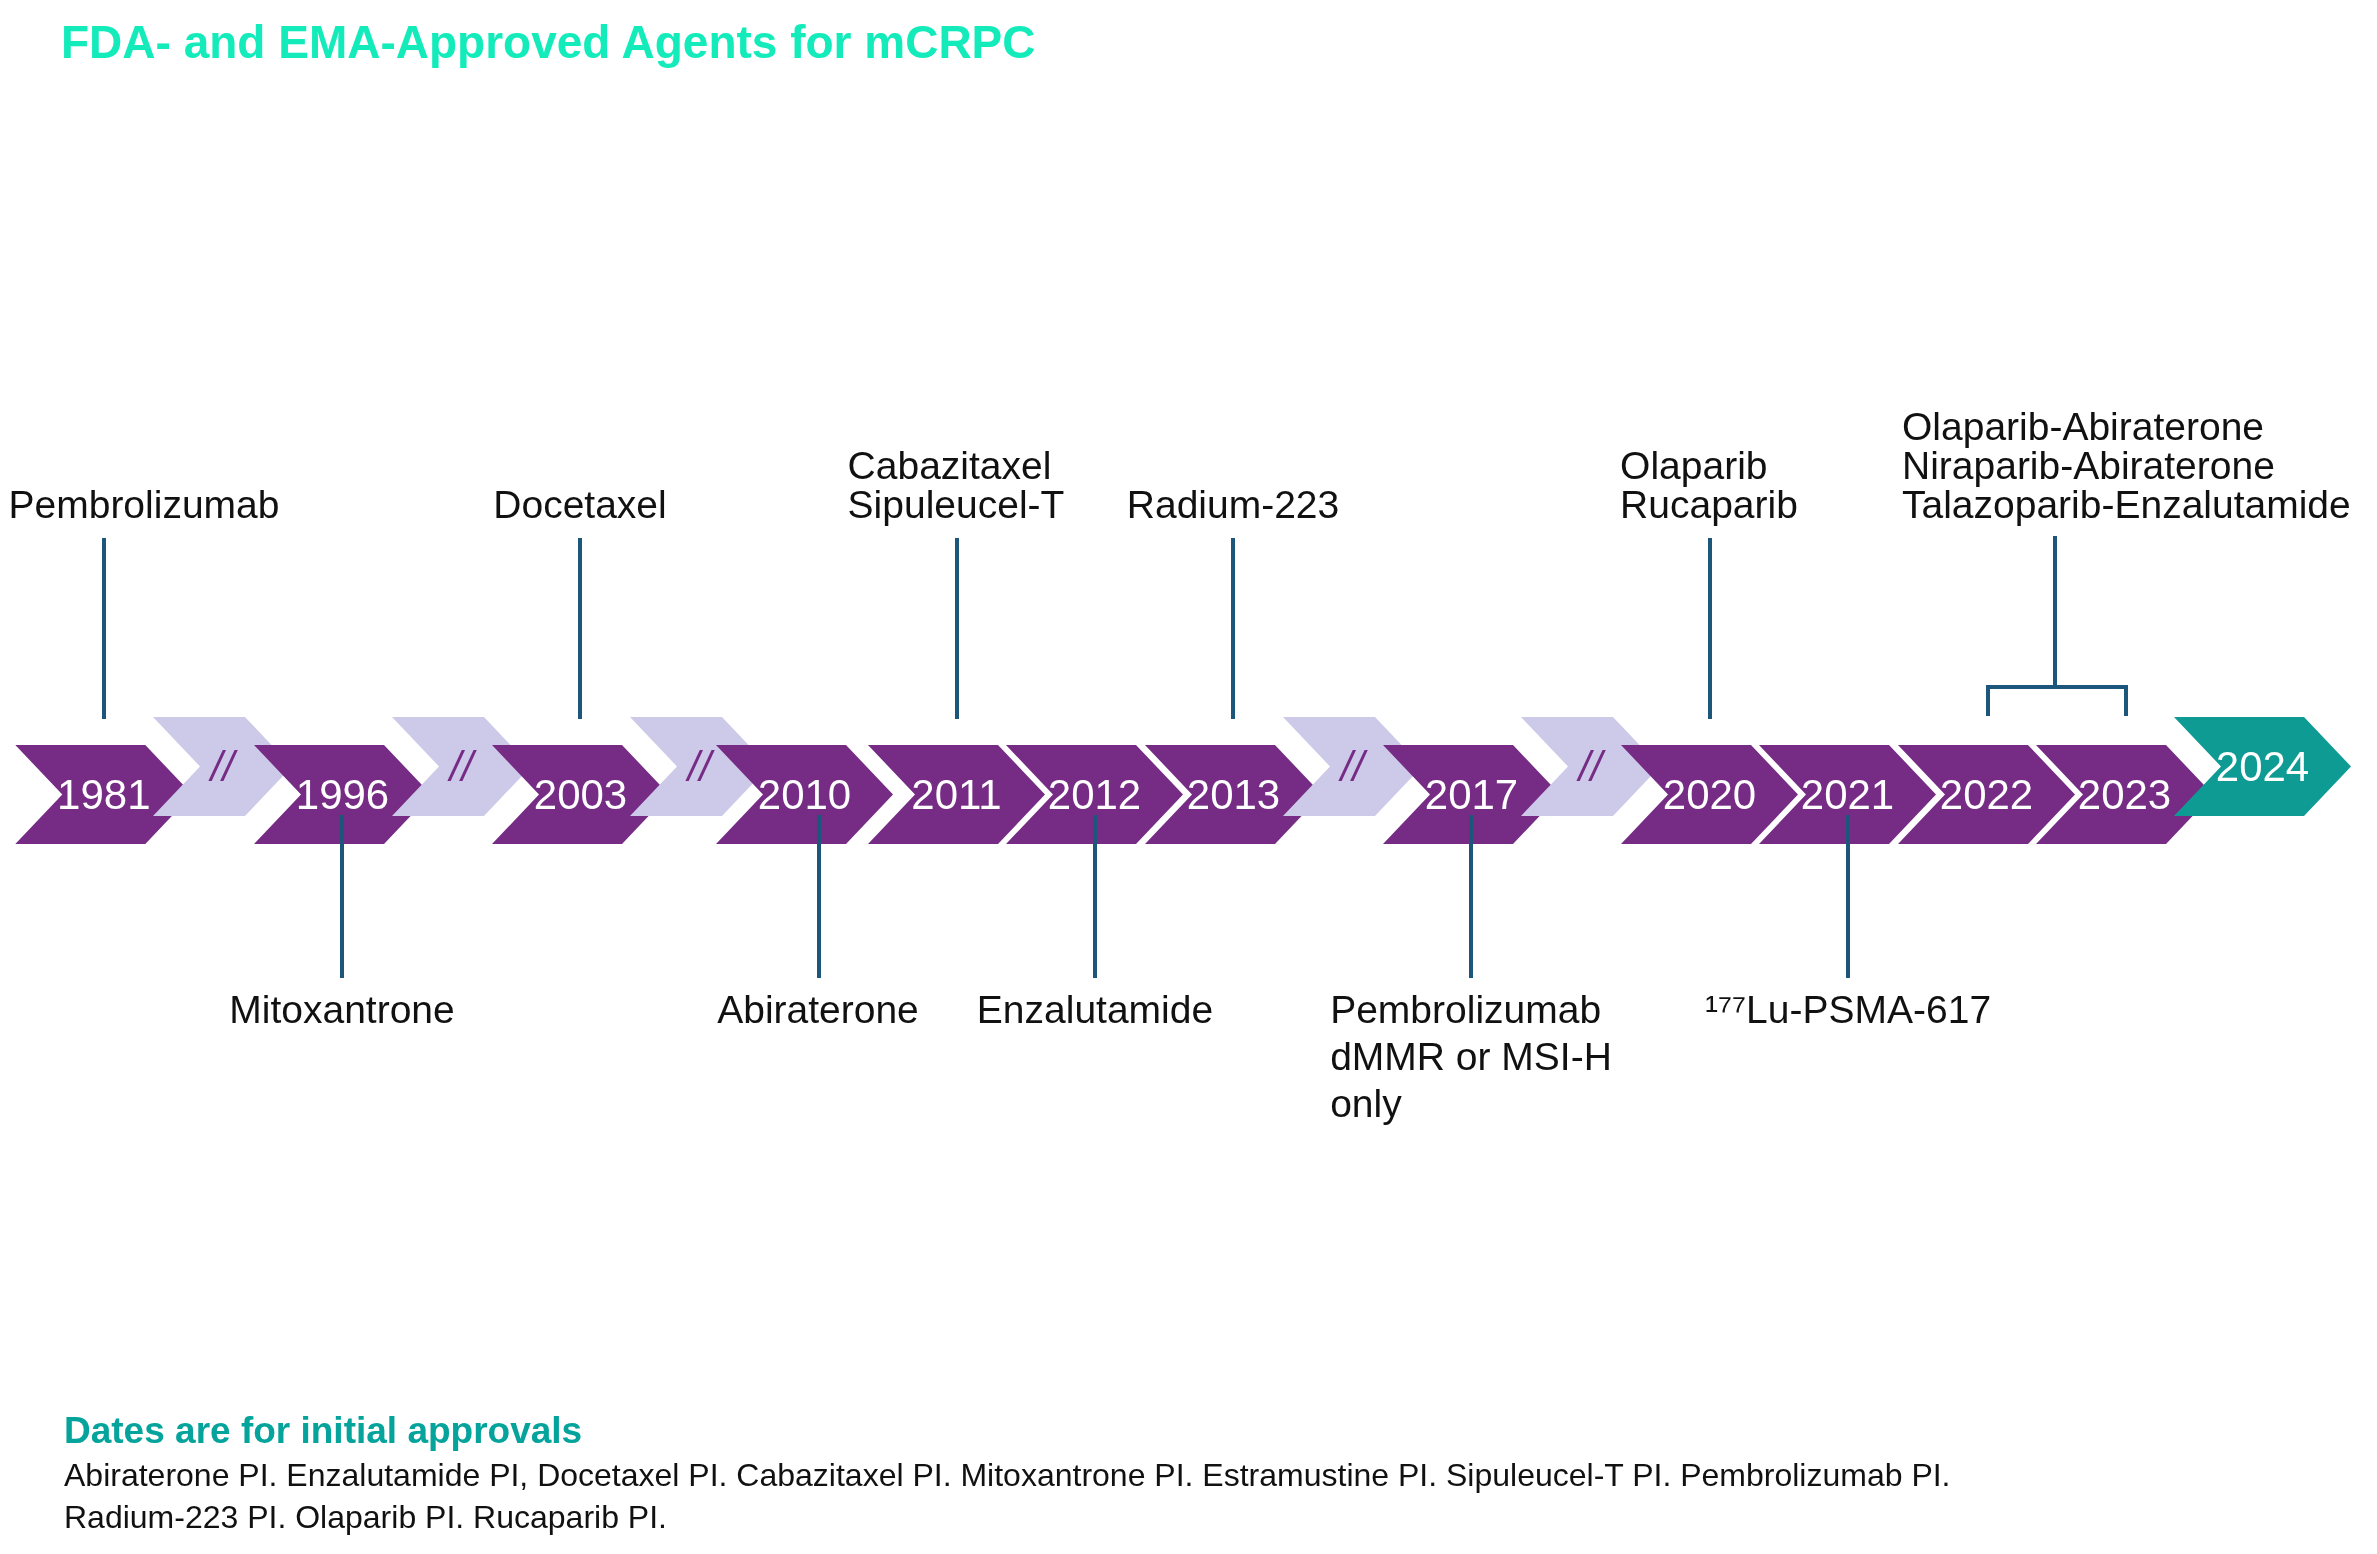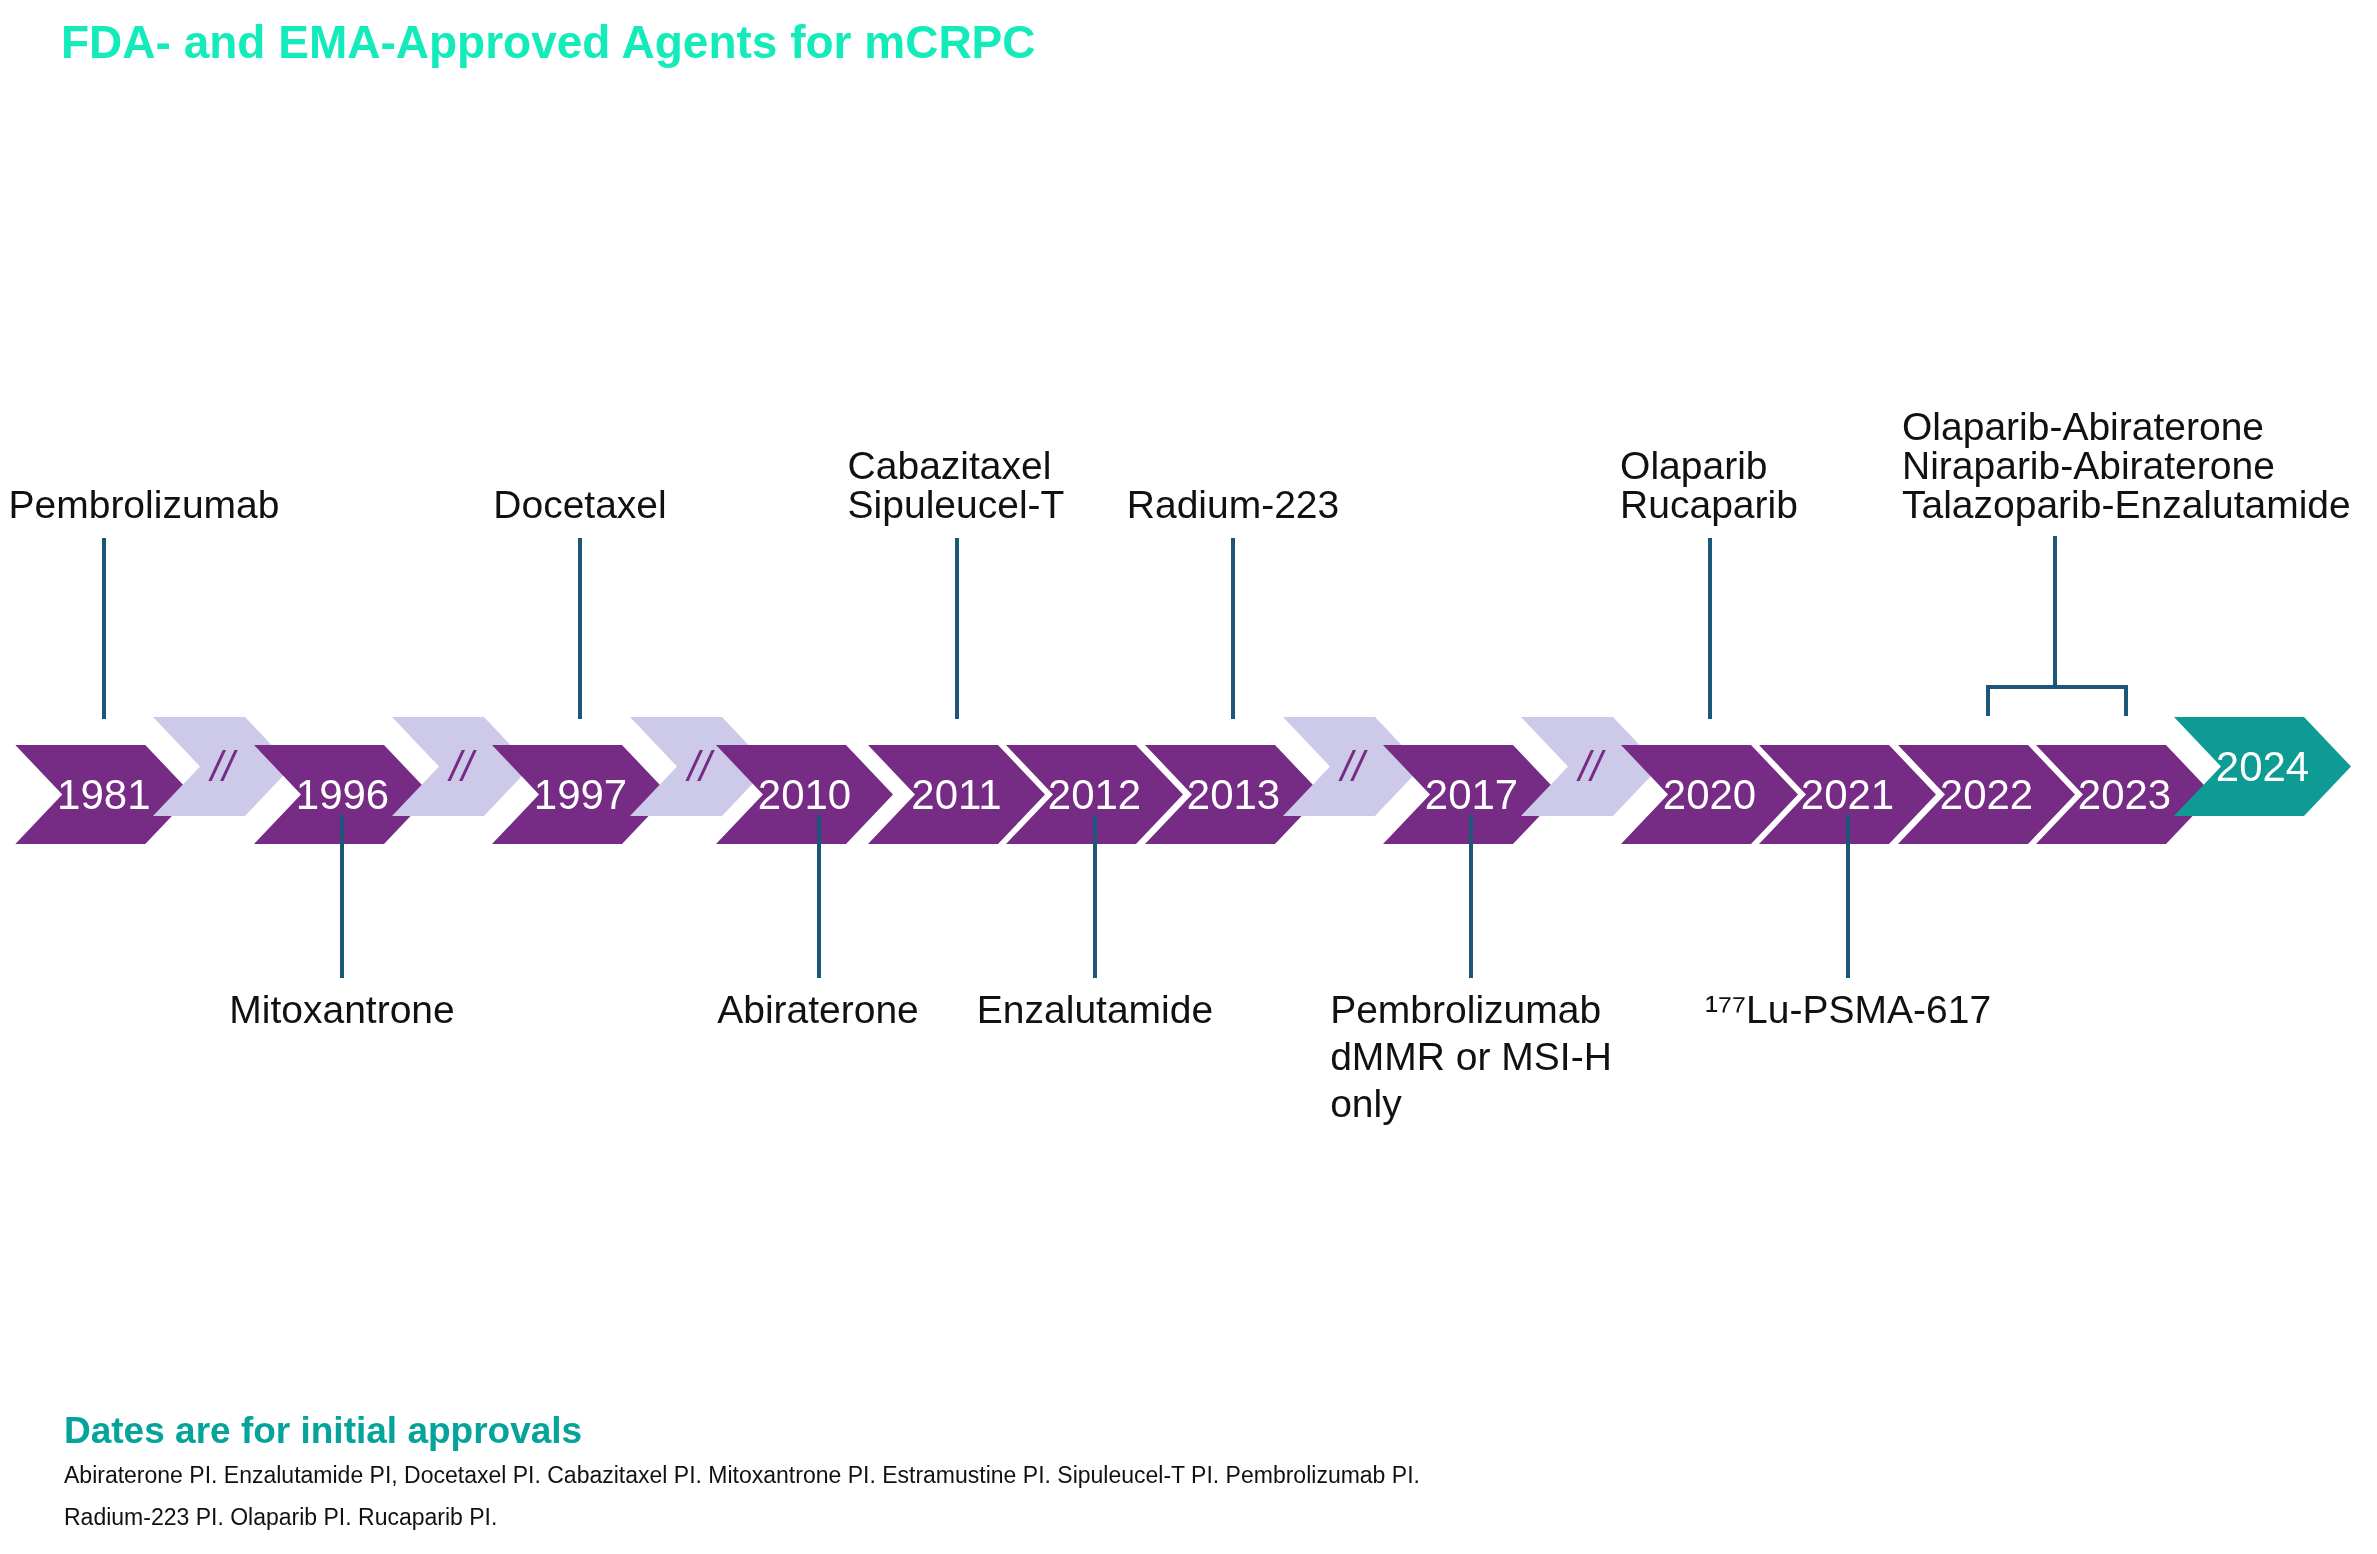--- a/index.html
+++ b/index.html
@@ -53,21 +53,21 @@
     border-top:4.2px solid var(--line);
     border-left:4.2px solid var(--line);
     border-right:4.2px solid var(--line);
   }
   .bracket-stem{position:absolute;left:2053px;top:536px;width:4.2px;height:153px;background:var(--line);}
   
   .footer{position:absolute;left:64px;top:1407px;}
   .footer-heading{
     font-size:37px;line-height:47px;font-weight:bold;color:var(--footer-teal);
   }
-  .footnote{font-size:23px;line-height:42px;color:var(--ink);}
+  .footnote{font-size:32px;line-height:42px;color:var(--ink);}
 </style>
 </head>
 <body>
 
 <div class="stage">
 
   <div class="title">FDA- and EMA-Approved Agents for mCRPC</div>
 
   <div class="chev year" style="left:15.3px;width:177px">
       <span>1981</span>
@@ -75,21 +75,21 @@
   <div class="chev gap" style="left:153px;width:139px">
       <span>//</span>
     </div>
   <div class="chev year" style="left:254px;width:177px">
       <span>1996</span>
     </div>
   <div class="chev gap" style="left:392px;width:139px">
       <span>//</span>
     </div>
   <div class="chev year" style="left:492px;width:177px">
-      <span>1997</span>
+      <span>2003</span>
     </div>
   <div class="chev gap" style="left:630px;width:139px">
       <span>//</span>
     </div>
   <div class="chev year" style="left:716px;width:177px">
       <span>2010</span>
     </div>
   <div class="chev year" style="left:868px;width:177px">
       <span>2011</span>
     </div>

